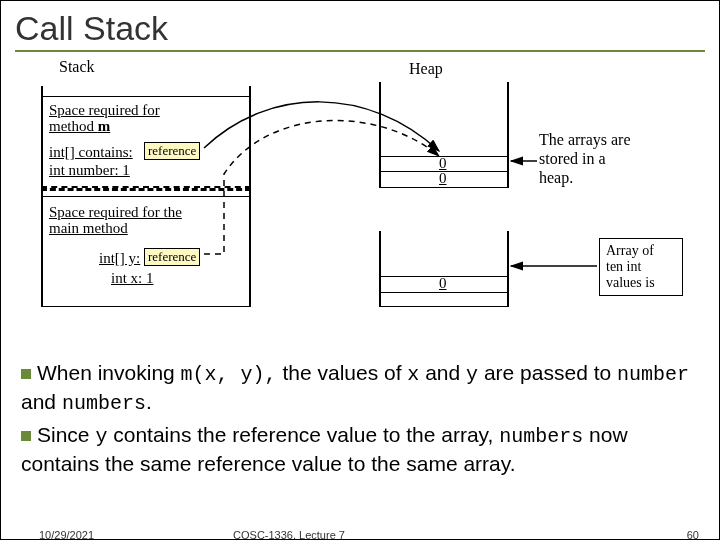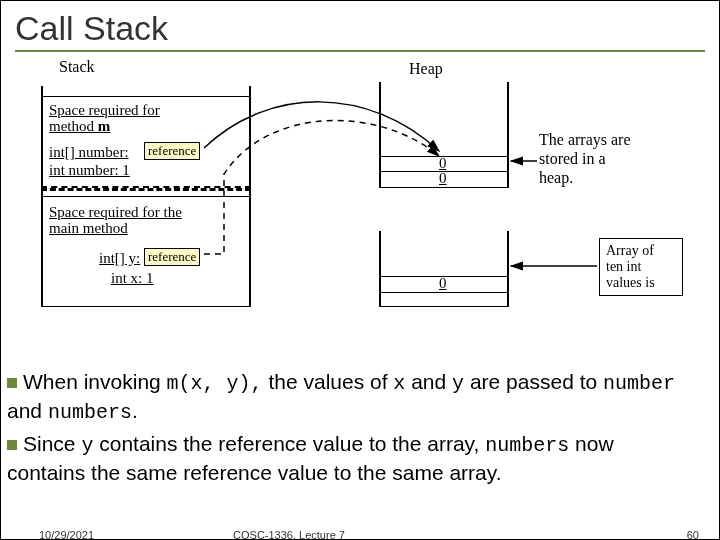--- a/index.html
+++ b/index.html
@@ -68,26 +68,25 @@
   .side-box {
     position: absolute;
     border: 1px solid #000;
     font-family: "Times New Roman", serif;
     font-size: 14px;
     padding: 4px 6px;
     line-height: 1.15;
   }
   .bullets {
     position: absolute;
-    left: 6px; top: 358px;
+    left: 20px; top: 358px;
     width: 670px;
     font-size: 21px;
     line-height: 1.3;
     color: #000;
-    margin-top: 9px;
   }
   .bullets p { margin-bottom: 4px; }
   .bullet-sq {
     display: inline-block;
     width: 10px; height: 10px;
     background: #6a8a3a;
     vertical-align: 1px;
     margin-right: 6px;
   }
   .mono { font-family: "Courier New", monospace; font-size: 20px; }
@@ -118,21 +117,21 @@
   <div class="stack-row" style="top:40px;"></div>
 
   <div class="stack-row dashed" style="top:130px; border-top:2px dashed #000;"></div>
 
   <div class="stack-row" style="top:140px;"></div>
 
   <div class="stack-row" style="top:250px;"></div>
 
   <div class="label small" style="left:40px; top:46px;">Space required for</div>
   <div class="label small" style="left:40px; top:62px;">method <b>m</b></div>
-  <div class="label small" style="left:40px; top:88px;">int[] number:</div>
+  <div class="label small" style="left:40px; top:88px;">int[] contains:</div>
   <div class="boxed" style="left:135px; top:86px;">reference</div>
   <div class="label small" style="left:40px; top:106px;">int number: 1</div>
 
   <div class="label small" style="left:40px; top:148px;">Space required for the</div>
   <div class="label small" style="left:40px; top:164px;">main method</div>
   <div class="label small" style="left:90px; top:194px;">int[] y:</div>
   <div class="boxed" style="left:135px; top:192px;">reference</div>
   <div class="label small" style="left:102px; top:214px;">int x: 1</div>
 
   <div class="label" style="left:400px; top:4px;">Heap</div>

